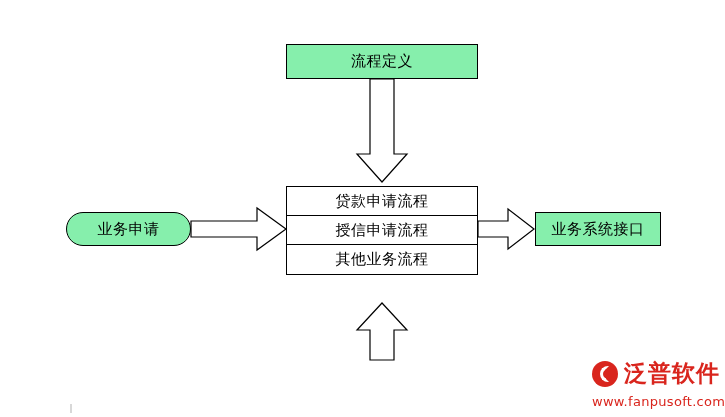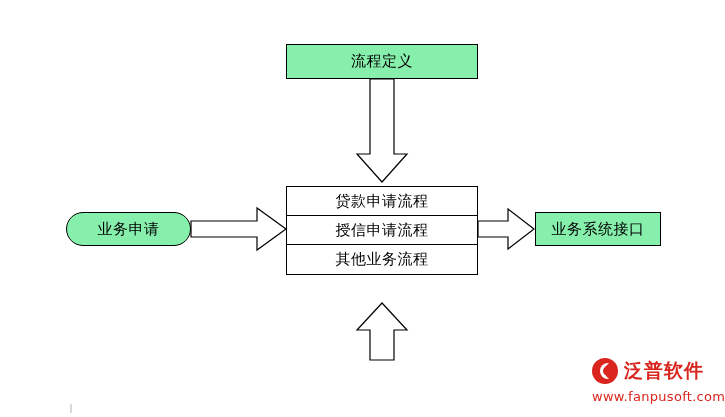--- a/index.html
+++ b/index.html
@@ -124,21 +124,21 @@
     left: 8px;
     top: 5px;
     width: 9px;
     height: 16px;
     border: 3px solid #ffffff;
     border-right-color: transparent;
     border-radius: 8px 0 0 8px;
     box-sizing: border-box;
   }
   #watermark .wm-name {
-    font-size: 19px;
+    font-size: 23px;
     color: #d9251d;
     font-weight: bold;
     letter-spacing: 1px;
     white-space: nowrap;
   }
   #watermark .wm-url {
     margin-top: 5px;
     font-size: 13px;
     color: #d9251d;
     letter-spacing: 0.3px;

